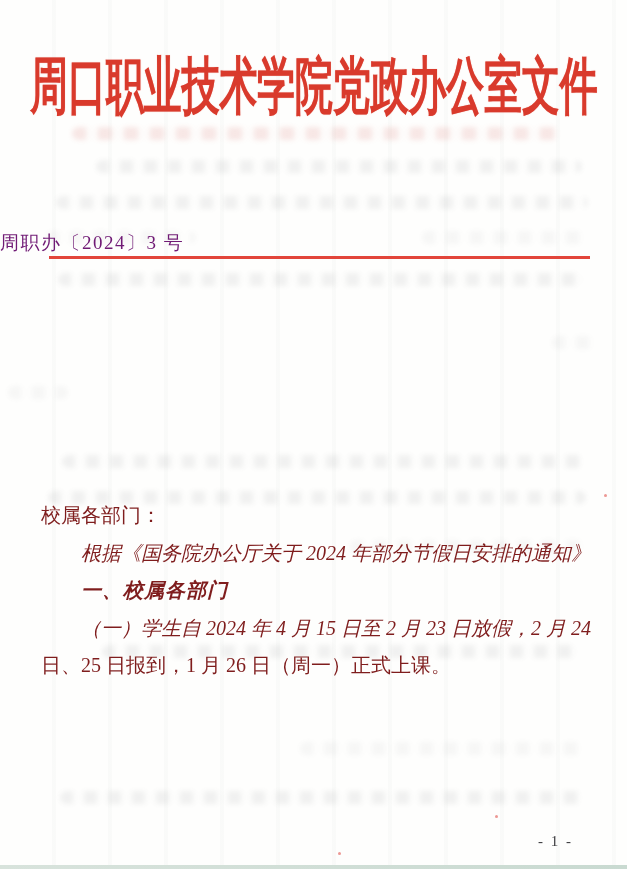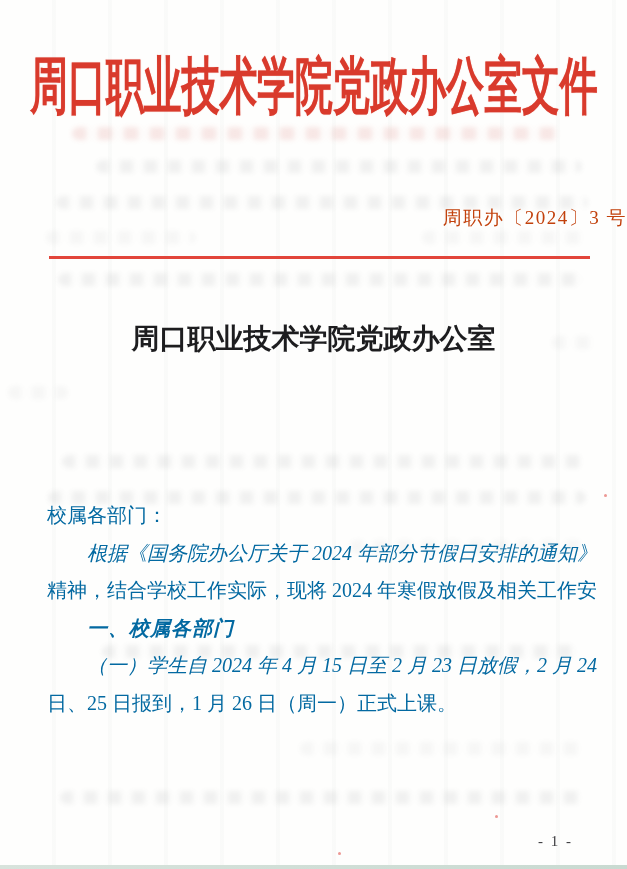--- a/index.html
+++ b/index.html
@@ -35,45 +35,45 @@
     flex: none;
     white-space: nowrap;
     font-size: 62px; line-height: 86px;
     font-weight: bold;
     color: var(--header-red, #d93a2c);
     transform: scaleX(0.61);
     transform-origin: 50% 50%;
     text-shadow: 0 0 1px rgba(217, 58, 44, 0.6);
   }
   .doc-number {
-    position: absolute; top: 205px; left: 0;
-    width: 627px; text-align: right;
+    position: absolute; top: 230px; left: 0;
+    width: 627px; text-align: left;
     font-size: 19px; line-height: 26px;
-    color: #c2410c;
+    color: #701a75;
     letter-spacing: 1.5px;
   }
   .red-divider {
     position: absolute; top: 256px; left: 49px;
     width: 541px; height: 3px;
     background: var(--divider-red, #e2453a);
   }
   .title-block {
     position: absolute; top: 315px; left: 0;
     width: 627px;
     text-align: center;
     font-size: 28px; line-height: 47px;
     font-weight: bold;
     color: #1d1d1f;
   }
   .title-line { white-space: nowrap; }
   .body-block {
-    position: absolute; top: 497px; left: 47px;
+    position: absolute; top: 497px; left: 41px;
     width: 542px;
     font-size: 20px; line-height: 37.5px;
-    color: #0369a1;
+    color: #7f1d1d;
   }
   .body-line { white-space: nowrap; }
   .indent { padding-left: 40px; font-style: italic; }
   .heading {
     font-weight: bold;
     font-family: "Liberation Sans", "DejaVu Sans", sans-serif;
     letter-spacing: 1px;
   }
   .page-number {
     position: absolute; top: 833px; left: 0;
@@ -139,27 +139,25 @@
 
   <div class="header-wrap">
     <div class="header-title">周口职业技术学院党政办公室文件</div>
   </div>
 
   <div class="doc-number">周职办〔2024〕3 号</div>
 
   <div class="red-divider"></div>
 
   <div class="title-block">
-    <div class="title-line">周口职业技术学院党政办公室</div>
   </div>
 
   <div class="body-block">
     <div class="body-line">校属各部门：</div>
     <div class="body-line indent">根据《国务院办公厅关于 2024 年部分节假日安排的通知》</div>
-    <div class="body-line">精神，结合学校工作实际，现将 2024 年寒假放假及相关工作安</div>
     <div class="body-line indent heading">一、校属各部门</div>
     <div class="body-line indent">（一）学生自 2024 年 4 月 15 日至 2 月 23 日放假，2 月 24</div>
     <div class="body-line">日、25 日报到，1 月 26 日（周一）正式上课。</div>
   </div>
 
   <div class="page-number">- 1 -</div>
 
   <div class="scan-edge-bottom"></div>
 </div>
 

